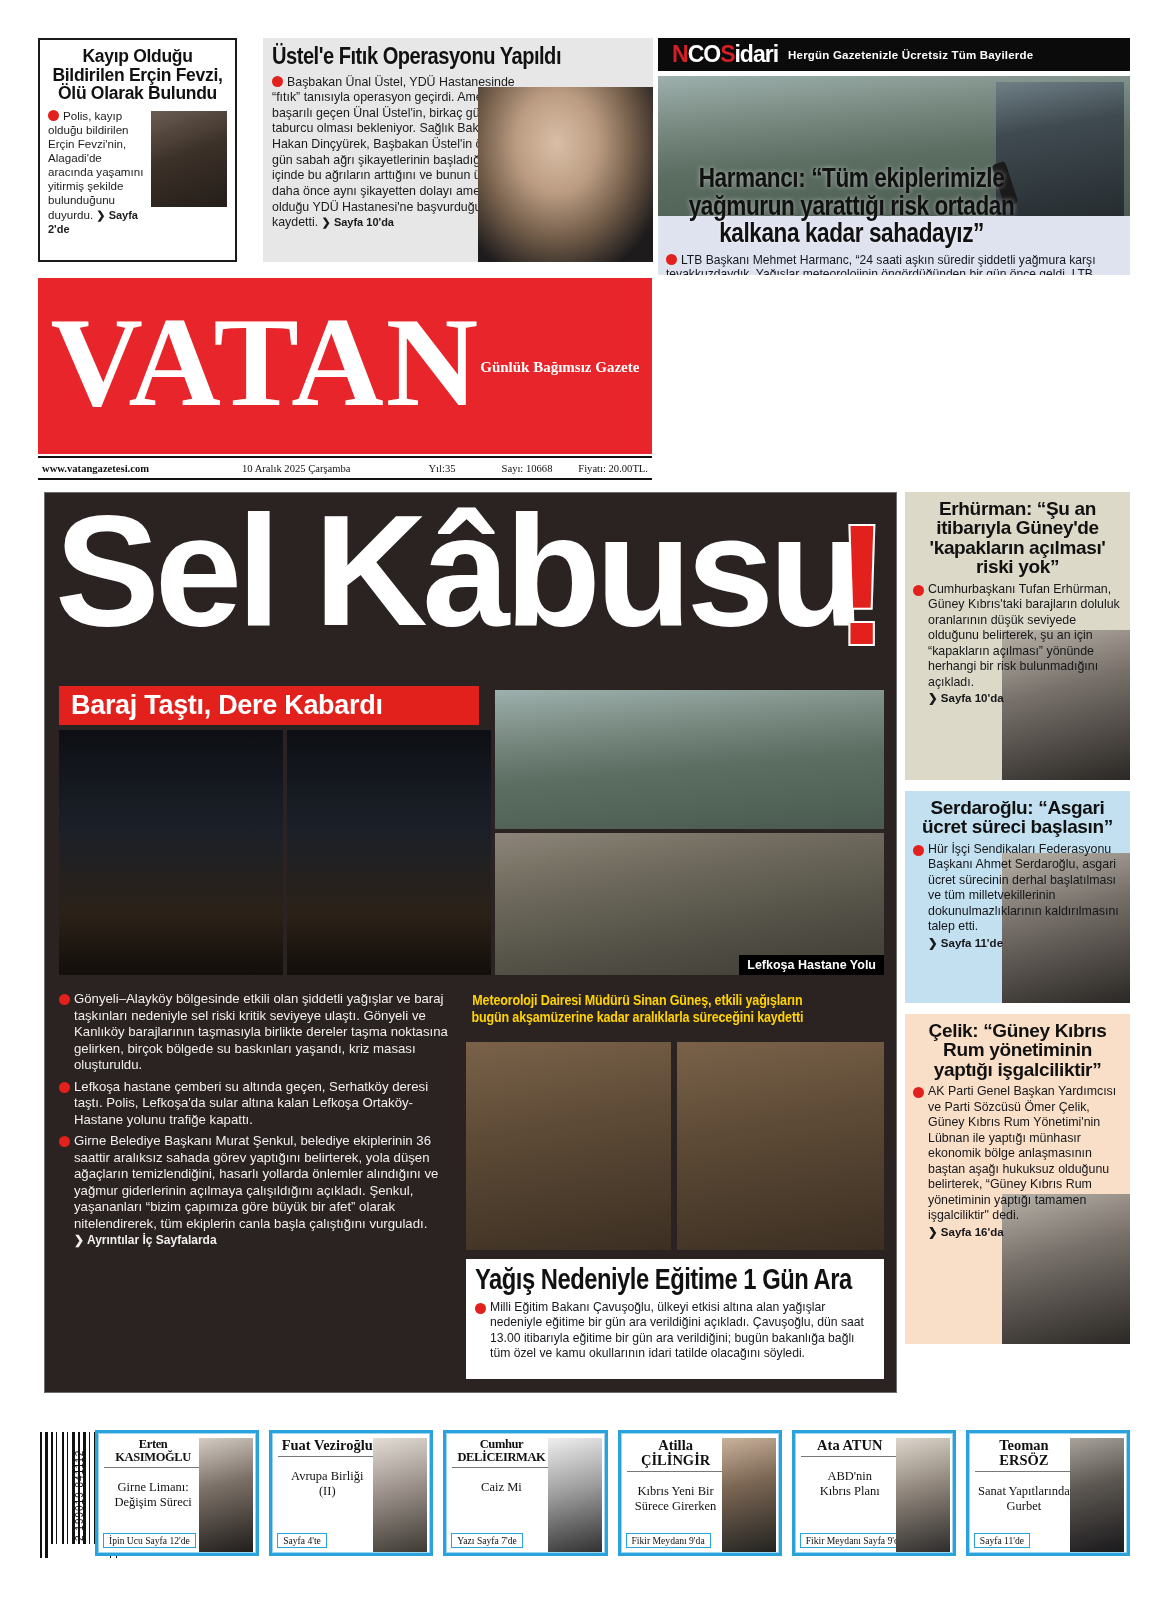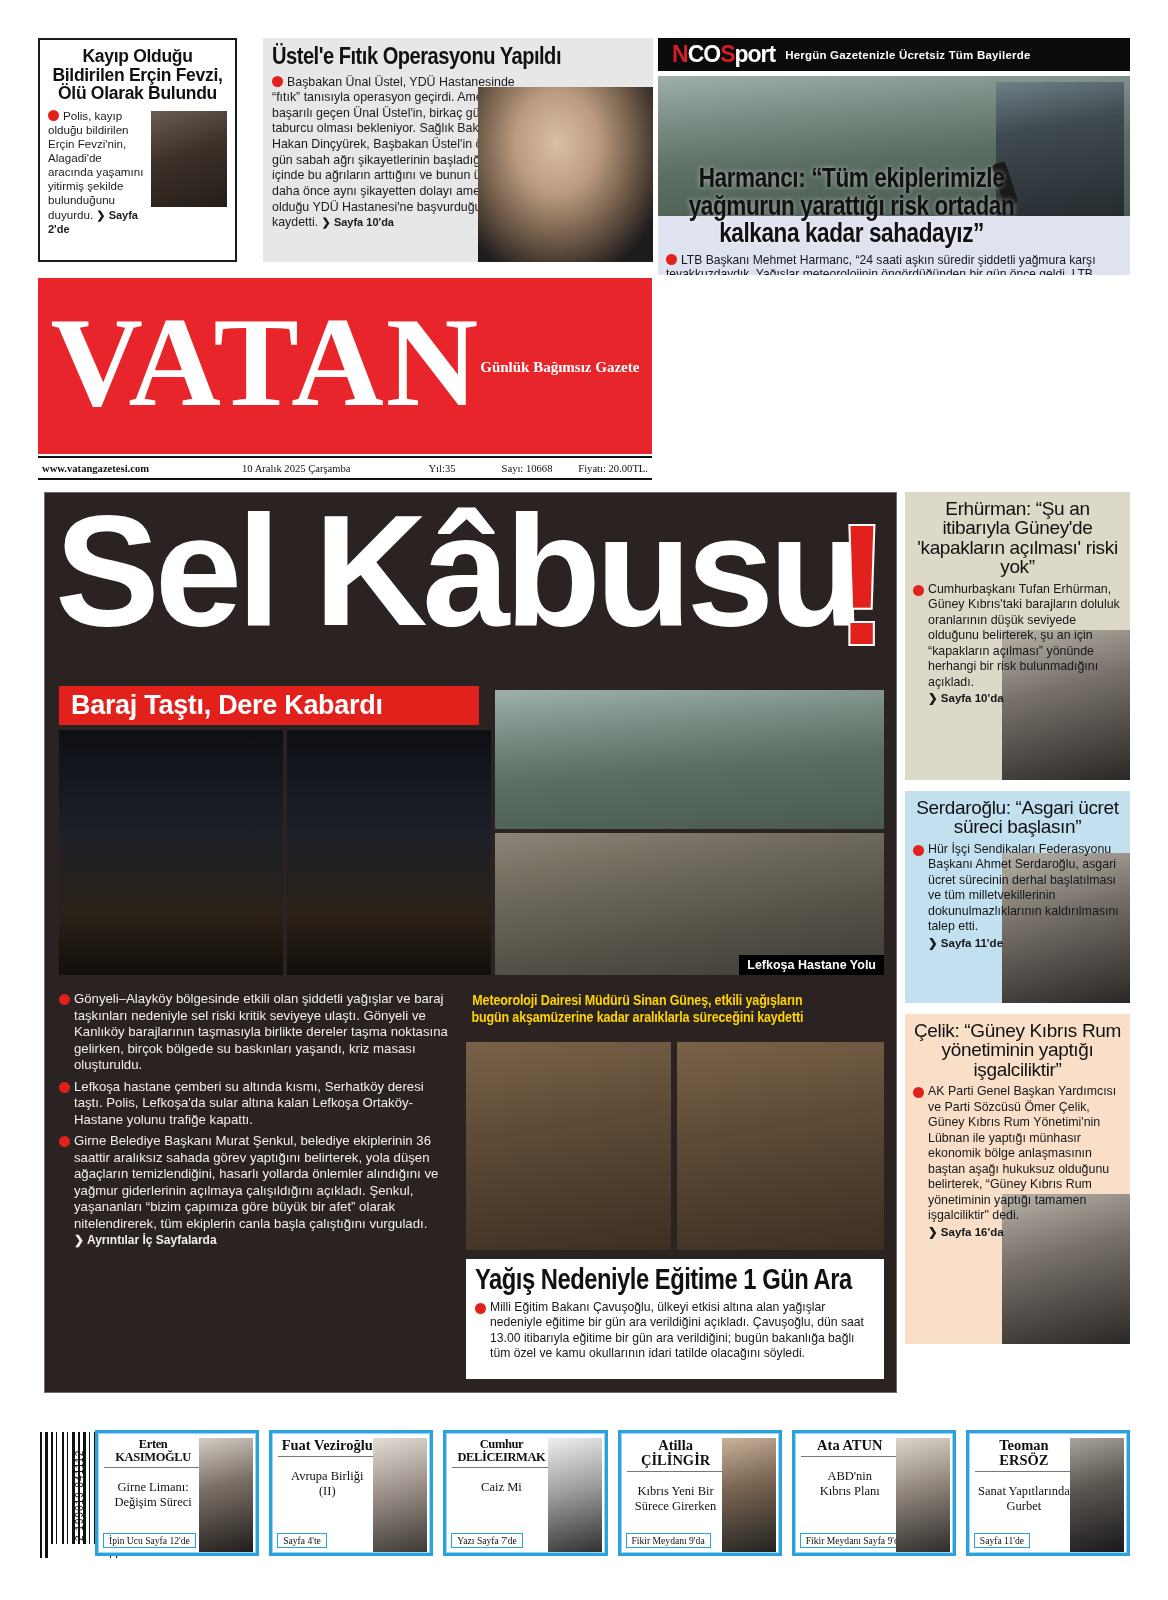--- a/index.html
+++ b/index.html
@@ -204,21 +204,21 @@
   .edu-box .body .bullet { margin-top: 4px; }
 
   
   .rail { position: absolute; left: 905px; top: 492px; width: 225px; }
   .rail-box { position: relative; overflow: hidden; margin-bottom: 11px; padding: 7px 8px 4px 8px; }
   .rb-erhurman { background: #dcd9c8; height: 288px; }
   .rb-serdar   { background: #c3e0f0; height: 212px; }
   .rb-celik    { background: #fadfc8; height: 330px; }
   .rail-box h3 {
     font-family: "Liberation Sans Narrow", "Liberation Sans", sans-serif;
-    font-weight: 400; color: #111; text-align: center;
+    font-weight: 700; color: #111; text-align: center;
     font-size: 19px; line-height: 1.02; letter-spacing: -0.35px;
   }
   .rail-box .body { position: relative; z-index: 2; margin-top: 5px; display: flex; }
   .rail-box .body .bullet { margin-top: 4px; }
   .rail-box .body p { flex: 1; font-size: 12.4px; line-height: 1.25; color: #15171a; }
   .rail-box .page-ref { font-weight: 700; font-size: 11.5px; display: block; margin-top: 1px; }
   .rail-face {
     position: absolute; right: -4px; bottom: 0; width: 132px; height: 150px; z-index: 1;
   }
 
@@ -287,21 +287,21 @@
     <div class="box-ustel">
       <h2 class="cond">Üstel'e Fıtık Operasyonu Yapıldı</h2>
       <div class="body">
         <span class="bullet"></span><span>Başbakan Ünal Üstel, YDÜ Hastanesinde “fıtık” tanısıyla operasyon geçirdi. Ameliyatı başarılı geçen Ünal Üstel'in, birkaç güne taburcu olması bekleniyor. Sağlık Bakanı Hakan Dinçyürek, Başbakan Üstel'in önceki gün sabah ağrı şikayetlerinin başladığını, gün içinde bu ağrıların arttığını ve bunun üzerine daha önce aynı şikayetten dolayı ameliyat olduğu YDÜ Hastanesi'ne başvurduğunu kaydetti.</span>
         <span class="arrow">❯ Sayfa 10'da</span>
       </div>
       <div class="ustel-face"></div>
     </div>
 
     <div class="nco-banner">
-      <span class="nco-logo"><span class="n-red">N</span><span class="co">CO</span><span class="s-red">S</span><span class="port">port</span></span>
+      <span class="nco-logo"><span class="n-red">N</span><span class="co">CO</span><span class="s-red">S</span><span class="port">idari</span></span>
       <span class="nco-tag">Hergün Gazetenizle Ücretsiz Tüm Bayilerde</span>
     </div>
 
     <div class="box-harmanci">
       <div class="photo harm-photo ph-flood-road">
         <div class="interview"></div>
         <div class="mic"></div>
       </div>
       <div class="harm-head cond">Harmancı: “Tüm ekiplerimizle yağmurun yarattığı risk ortadan kalkana kadar sahadayız”</div>
       <div class="harm-body">
@@ -342,21 +342,21 @@
       </div>
     </div>
 
     <div class="left-col">
       <div class="li">
         <span class="bullet"></span>
         <p>Gönyeli–Alayköy bölgesinde etkili olan şiddetli yağışlar ve baraj taşkınları nedeniyle sel riski kritik seviyeye ulaştı. Gönyeli ve Kanlıköy barajlarının taşmasıyla birlikte dereler taşma noktasına gelirken, birçok bölgede su baskınları yaşandı, kriz masası oluşturuldu.</p>
       </div>
       <div class="li">
         <span class="bullet"></span>
-        <p>Lefkoşa hastane çemberi su altında kısmı, Serhatköy deresi taştı. Polis, Lefkoşa'da sular altına kalan Lefkoşa Ortaköy-Hastane yolunu trafiğe kapattı.</p>
+        <p>Lefkoşa hastane çemberi su altında geçen, Serhatköy deresi taştı. Polis, Lefkoşa'da sular altına kalan Lefkoşa Ortaköy-Hastane yolunu trafiğe kapattı.</p>
       </div>
       <div class="li">
         <span class="bullet"></span>
         <p><span>Girne Belediye Başkanı Murat Şenkul, belediye ekiplerinin 36 saattir aralıksız sahada görev yaptığını belirterek, yola düşen ağaçların temizlendiğini, hasarlı yollarda önlemler alındığını ve yağmur giderlerinin açılmaya çalışıldığını açıkladı. Şenkul, yaşananları “bizim çapımıza göre büyük bir afet” olarak nitelendirerek, tüm ekiplerin canla başla çalıştığını vurguladı.</span> <span class="tail">❯ Ayrıntılar İç Sayfalarda</span></p>
       </div>
     </div>
 
     <div class="meteo-bar cond">Meteoroloji Dairesi Müdürü Sinan Güneş, etkili yağışların bugün akşamüzerine kadar aralıklarla süreceğini kaydetti</div>
 
     <div class="photo pg-5 ph-muddy"></div>

